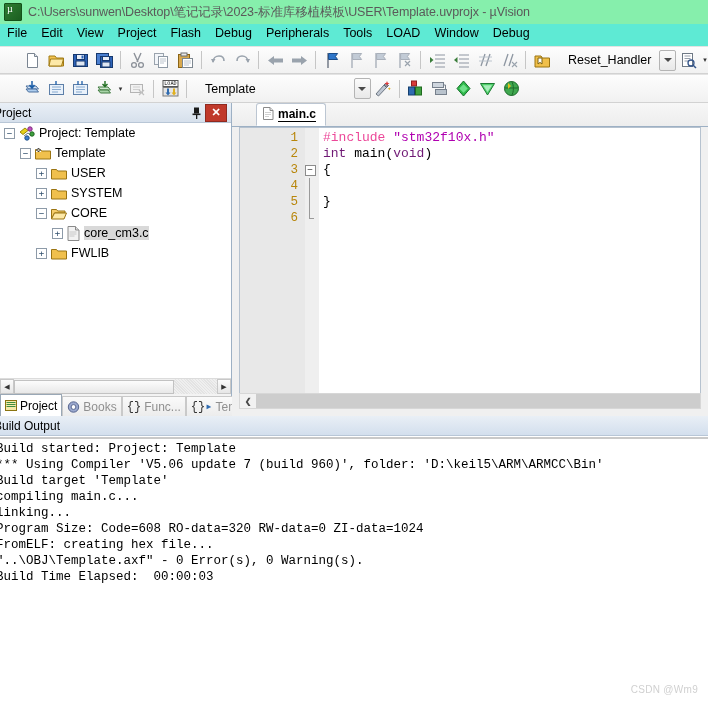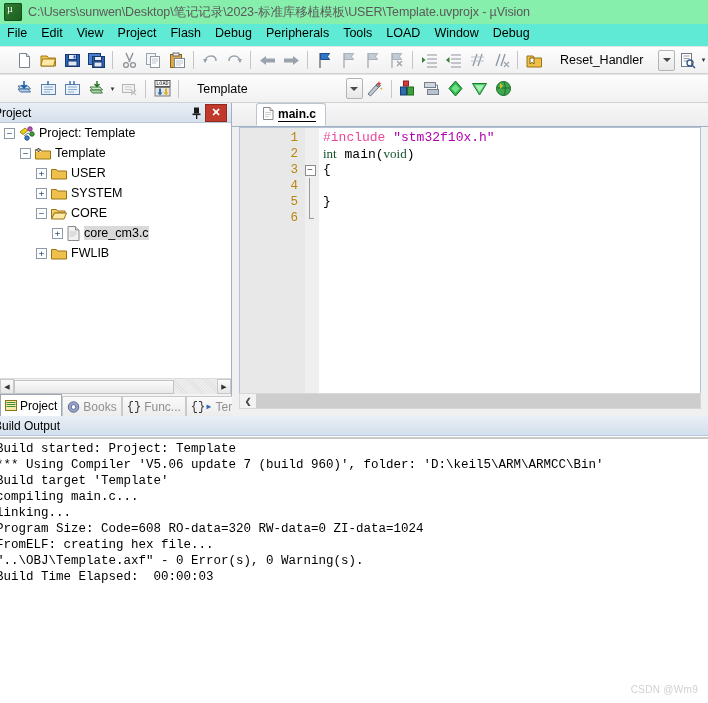--- a/index.html
+++ b/index.html
@@ -78,21 +78,21 @@
   .toolbar {
     position: absolute;
     left: 0;
     width: 708px;
     background: linear-gradient(to bottom, #fdfdfd 0%, #f1f1f1 100%);
     border-top: 1px solid #e3e3e3;
     border-bottom: 1px solid #d2d2d2;
     display: flex;
     align-items: center;
     box-sizing: border-box;
-    padding-left: 12px;
+    padding-left: 20px;
   }
   .toolbar-1 { top: 46px; height: 28px; }
   .toolbar-2 { top: 74px; height: 29px; }
 
   .tb-btn {
     width: 24px; height: 24px;
     display: flex;
     align-items: center;
     justify-content: center;
     flex: none;
@@ -405,21 +405,21 @@
   .fold-line.end::after {
     content: "";
     position: absolute;
     left: 0; top: 8px;
     width: 5px; height: 1px;
     background: #9a9a9a;
   }
   .ctext { padding-left: 4px; }
   .c-pre { color: #ec4899; }
   .c-str { color: #b000b0; }
-  .c-kw  { color: #14532d; font-family: Liberation Serif, serif; }
+  .c-kw  { color: #701a75; }
   .c-pl  { color: #000000; }
 
   .ed-hscroll {
     position: absolute;
     left: 7px; bottom: 7px;
     width: 462px; height: 16px;
     background: #f2f2f2;
     border: 1px solid #d7d7d7;
     box-sizing: border-box;
     display: flex;

